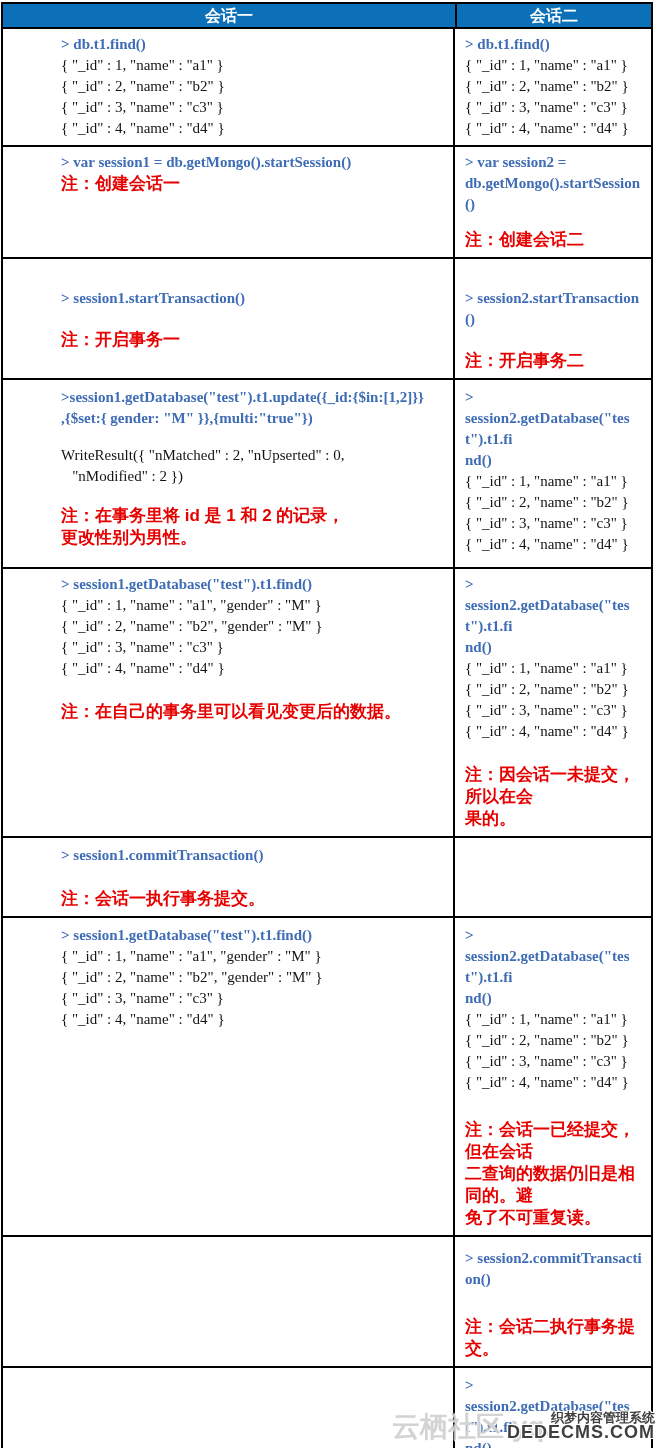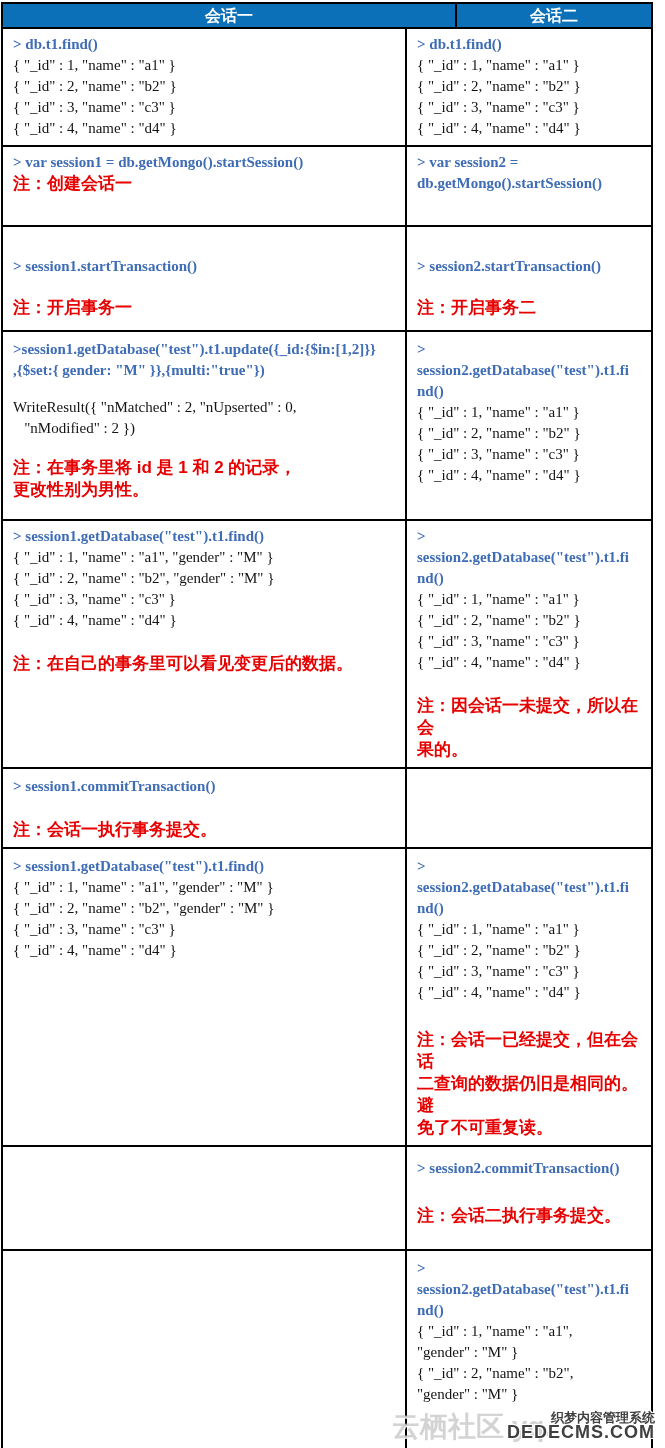--- a/index.html
+++ b/index.html
@@ -20,21 +20,21 @@
   .th {
     min-height: 23px;
     color: var(--header_text, #fff);
     font-weight: bold;
     font-size: 16px;
     line-height: 23px;
     text-align: center;
   }
   .th.left { width: 454px; border-right: 2px solid #000; }
   .th.right { flex: 1; }
-  .tr { display: flex; border-top: 2px solid #000; background: #fff; }
+  .tr { display: flex; border-top: 2px solid #000; background: #fff; padding-left: 48px; }
   .td { padding: 5px 8px 6px 10px; }
   .td.left { width: 404px; border-right: 2px solid #000; }
   .td.right { flex: 1; overflow: hidden; }
   .block { margin-top: 0; }
   .block .line { white-space: pre-wrap; word-break: break-all; }
   .block.code .line {
     color: var(--code, #3e6cb5);
     font-weight: bold;
     font-size: 15px;
     line-height: 21px;
@@ -115,20 +115,23 @@
           </div>
           <div class="block note" style="">
             <div class="line">注：创建会话一</div>
           </div>
         </div>
         <div class="td right">
           <div class="block code">
             <div class="line">&gt; var session2 =</div>
             <div class="line">db.getMongo().startSession()</div>
           </div>
+          <div class="block note" style="margin-top: 14px;">
+            <div class="line">注：创建会话二</div>
+          </div>
         </div>
       </div>
       <div class="tr" style="min-height: 105px;">
         <div class="td left">
           <div class="block code" style="margin-top: 24px;">
             <div class="line">&gt; session1.startTransaction()</div>
           </div>
           <div class="block note" style="margin-top: 20px;">
             <div class="line">注：开启事务一</div>
           </div>

